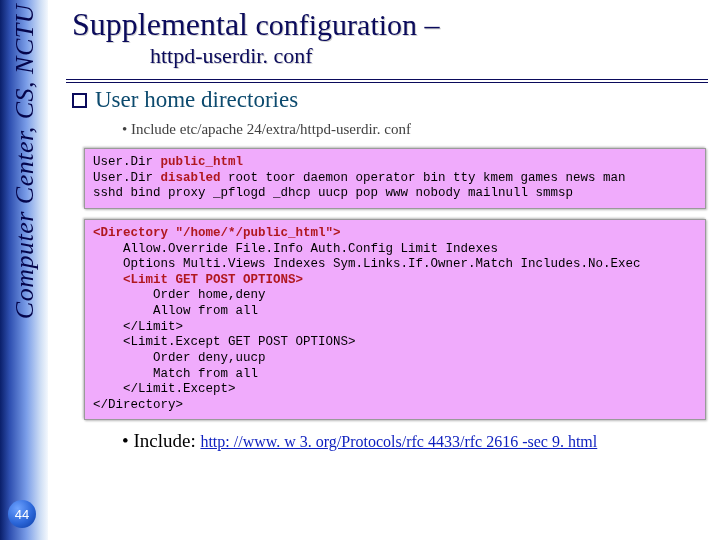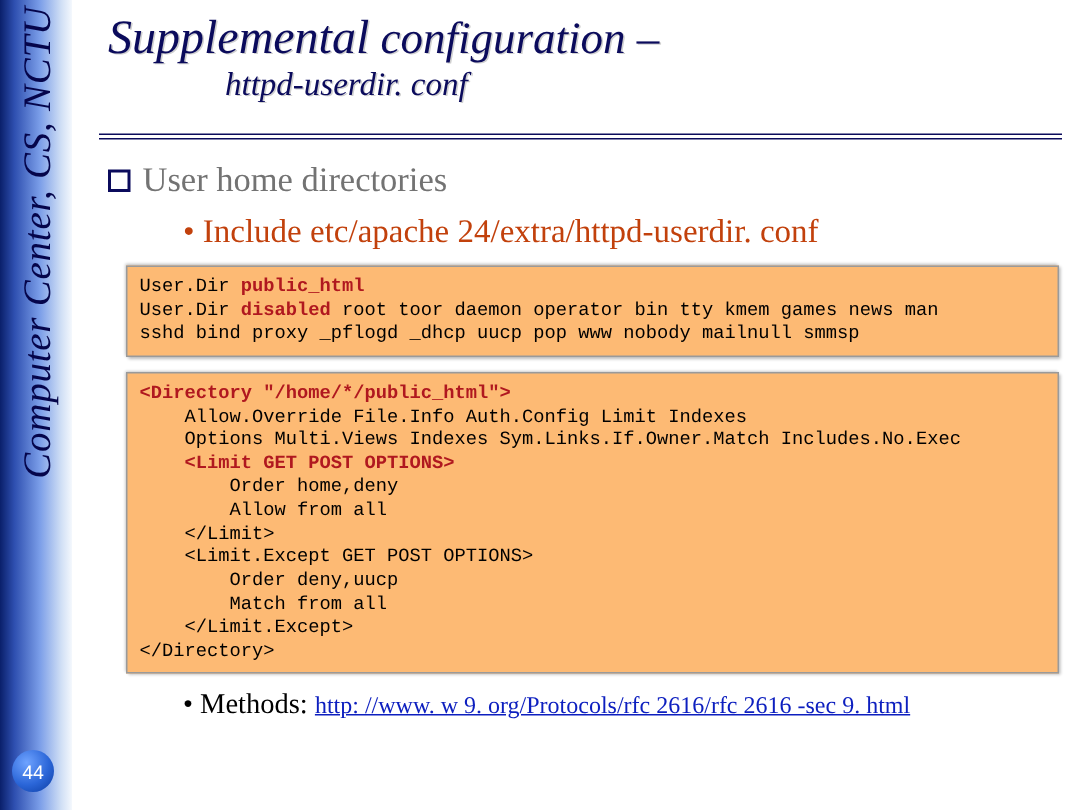--- a/index.html
+++ b/index.html
@@ -2,30 +2,30 @@
 <html><head>
 <meta charset="utf-8">
 <style>
   * { margin: 0; padding: 0; box-sizing: border-box; }
   body { width: 720px; height: 540px; font-family: Arial, sans-serif; background: #fff; overflow: hidden; position: relative; }
   .slide { width: 720px; height: 540px; position: relative; display: flex; }
   .sidebar { width: 48px; height: 540px; background: linear-gradient(to right, #0a1f6a 0%, #2e4fb0 20%, #7a9de8 55%, #d0dff5 85%, #f4f8fd 100%); position: relative; flex-shrink: 0; }
   .vtext { position: absolute; top: 4px; left: 10px; writing-mode: vertical-rl; text-orientation: sideways; transform: rotate(180deg); font-family: "Times New Roman", serif; font-size: 26px; font-style: italic; color: #05054b; letter-spacing: 0.5px; white-space: nowrap; }
   .pagebadge { position: absolute; bottom: 12px; left: 8px; width: 28px; height: 28px; border-radius: 50%; background: radial-gradient(circle at 35% 30%, #6fa3ff 0%, #2b66d8 55%, #0a3aa0 100%); color: #fff; font-size: 13px; display: flex; align-items: center; justify-content: center; }
   .main { flex: 1; padding: 6px 12px 10px 18px; position: relative; }
-  .title-block { border-bottom: 4px double #0b0b5c; padding-bottom: 20px; margin-bottom: 14px; padding-left: 6px; font-style: italic; }
+  .title-block { border-bottom: 4px double #0b0b5c; padding-bottom: 10px; margin-bottom: 4px; padding-left: 6px; }
   .title-line1 { font-family: "Times New Roman", serif; font-size: 32px; color: #0b0b5c; text-shadow: 1px 1px 0 #d0d0d0; }
   .title-part2 { font-size: 30px; }
   .title-line2 { font-family: "Times New Roman", serif; font-size: 22px; color: #0b0b5c; text-shadow: 1px 1px 0 #d0d0d0; margin-left: 78px; margin-top: 0px; }
   .section { margin-top: 4px; }
-  .h1 { font-family: "Times New Roman", serif; font-size: 23px; color: #737373; margin-left: 6px; }
+  .h1 { font-family: "Times New Roman", serif; font-size: 23px; color: #0c4a6e; margin-left: 6px; }
   .sqbullet { display: inline-block; width: 15px; height: 15px; border: 2px solid #0b0b5c; margin-right: 8px; position: relative; top: 1px; }
-  .sub { font-family: "Times New Roman", serif; font-size: 22px; color: #c2410c; margin-left: 56px; margin-top: 8px; }
+  .sub { font-family: "Times New Roman", serif; font-size: 15px; color: #404040; margin-left: 56px; margin-top: 8px; }
   .sub::before { content: "• "; }
-  .codebox { background: #fdba74; border: 1px solid #9a9a9a; margin: 10px 2px 10px 18px; padding: 6px 8px; font-family: "Courier New", monospace; font-size: 12.5px; color: #000; line-height: 1.25; white-space: pre; box-shadow: 1px 1px 2px #bbb, -1px -1px 2px #bbb; }
+  .codebox { background: #f0abfc; border: 1px solid #9a9a9a; margin: 10px 2px 10px 18px; padding: 6px 8px; font-family: "Courier New", monospace; font-size: 12.5px; color: #000; line-height: 1.25; white-space: pre; box-shadow: 1px 1px 2px #bbb, -1px -1px 2px #bbb; }
   .codebox .kw { color: #b0181f; font-weight: bold; }
   .codebox .dir { color: #b0181f; font-weight: bold; }
   .sub2 { font-family: "Times New Roman", serif; font-size: 19px; color: #000; margin-left: 56px; margin-top: 4px; }
   .link { color: #0d1fbf; text-decoration: underline; font-size: 16px; }
 </style>
 </head>
 <body>
 
 <div class="slide">
   <div class="sidebar">
@@ -57,15 +57,15 @@
 <span>    </span><span class="dir">&lt;Limit GET POST OPTIONS&gt;</span>
 <span>        Order home,deny</span>
 <span>        Allow from all</span>
 <span>    &lt;/Limit&gt;</span>
 <span>    &lt;Limit.Except GET POST OPTIONS&gt;</span>
 <span>        Order deny,uucp</span>
 <span>        Match from all</span>
 <span>    &lt;/Limit.Except&gt;</span>
 <span>&lt;/Directory&gt;</span></div>
 
-    <div class="sub2">• <span>Methods: </span><a href="#" class="link">http: //www. w 9. org/Protocols/rfc 2616/rfc 2616 -sec 9. html</a></div>
+    <div class="sub2">• <span>Include: </span><a href="#" class="link">http: //www. w 3. org/Protocols/rfc 4433/rfc 2616 -sec 9. html</a></div>
   </div>
 </div>
 
 </body></html>

